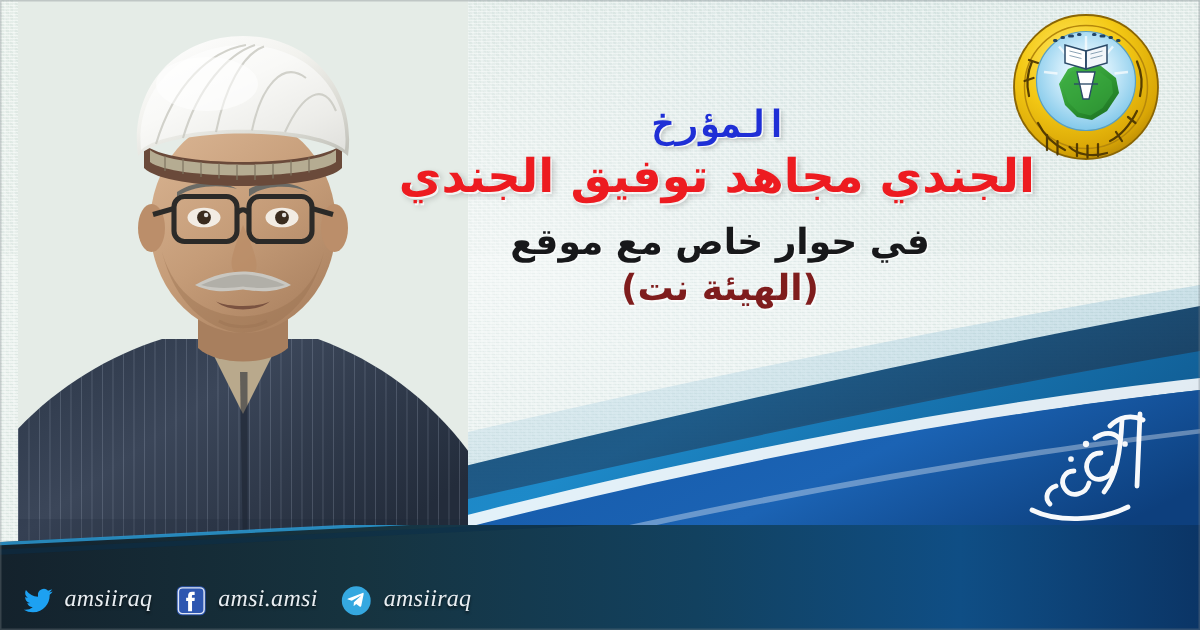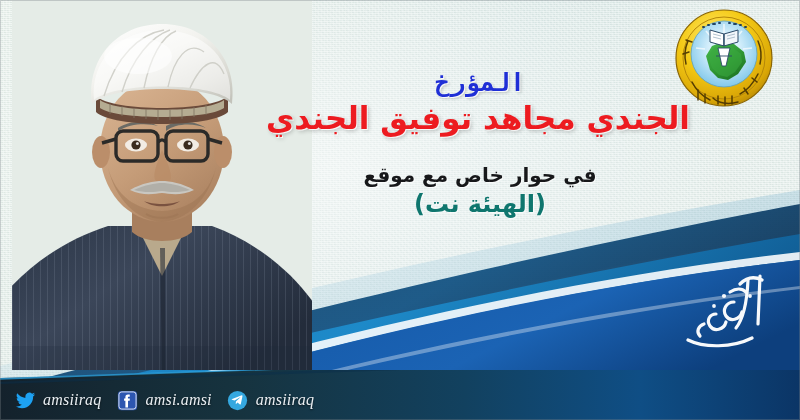--- a/index.html
+++ b/index.html
@@ -32,21 +32,21 @@
     background:radial-gradient(ellipse at 42% 40%, rgba(255,255,255,.55) 0%, rgba(255,255,255,0) 62%);
   }
 
   
   .swoosh { position:absolute; left:0; right:0; bottom:0; height:230px; }
   .swoosh svg { display:block; width:100%; height:100%; }
 
   
   .social-bar {
     position:absolute; left:0; bottom:0;
-    width:100%; height:50px;
+    width:100%; height:70px;
     overflow:hidden;
   }
   .social-bar-skin { position:absolute; inset:0; }
   .social-bar-skin svg { display:block; width:100%; height:100%; }
 
   .social-items {
     position:absolute; left:14px; bottom:9px;
     display:flex; align-items:center; gap:15px;
     z-index:5;
   }
@@ -91,32 +91,32 @@
     font-size:31px;
     font-weight:700;
     color:#ed1b20;
     line-height:1.22;
     margin-top:2px;
     white-space:nowrap;
     text-shadow:1px 1px 0 rgba(255,255,255,.8), 2px 2px 4px rgba(0,0,0,.22);
   }
   .ht-sub {
     font-family:"DejaVu Sans", sans-serif;
-    font-size:20px;
+    font-size:24px;
     font-weight:700;
     color:#17181a;
     line-height:1.35;
-    margin-top:24px;
+    margin-top:7px;
     text-shadow:1px 1px 0 rgba(255,255,255,.7);
   }
   .ht-sub2 {
     font-family:"DejaVu Sans", sans-serif;
     font-size:24px;
     font-weight:700;
-    color:#0f766e;
+    color:#7f1d1d;
     line-height:1.3;
     text-shadow:1px 1px 0 rgba(255,255,255,.7);
   }
 
   
   .logo {
     position:absolute;
     right:24px; top:4px;
     width:104px; height:108px;
   }

